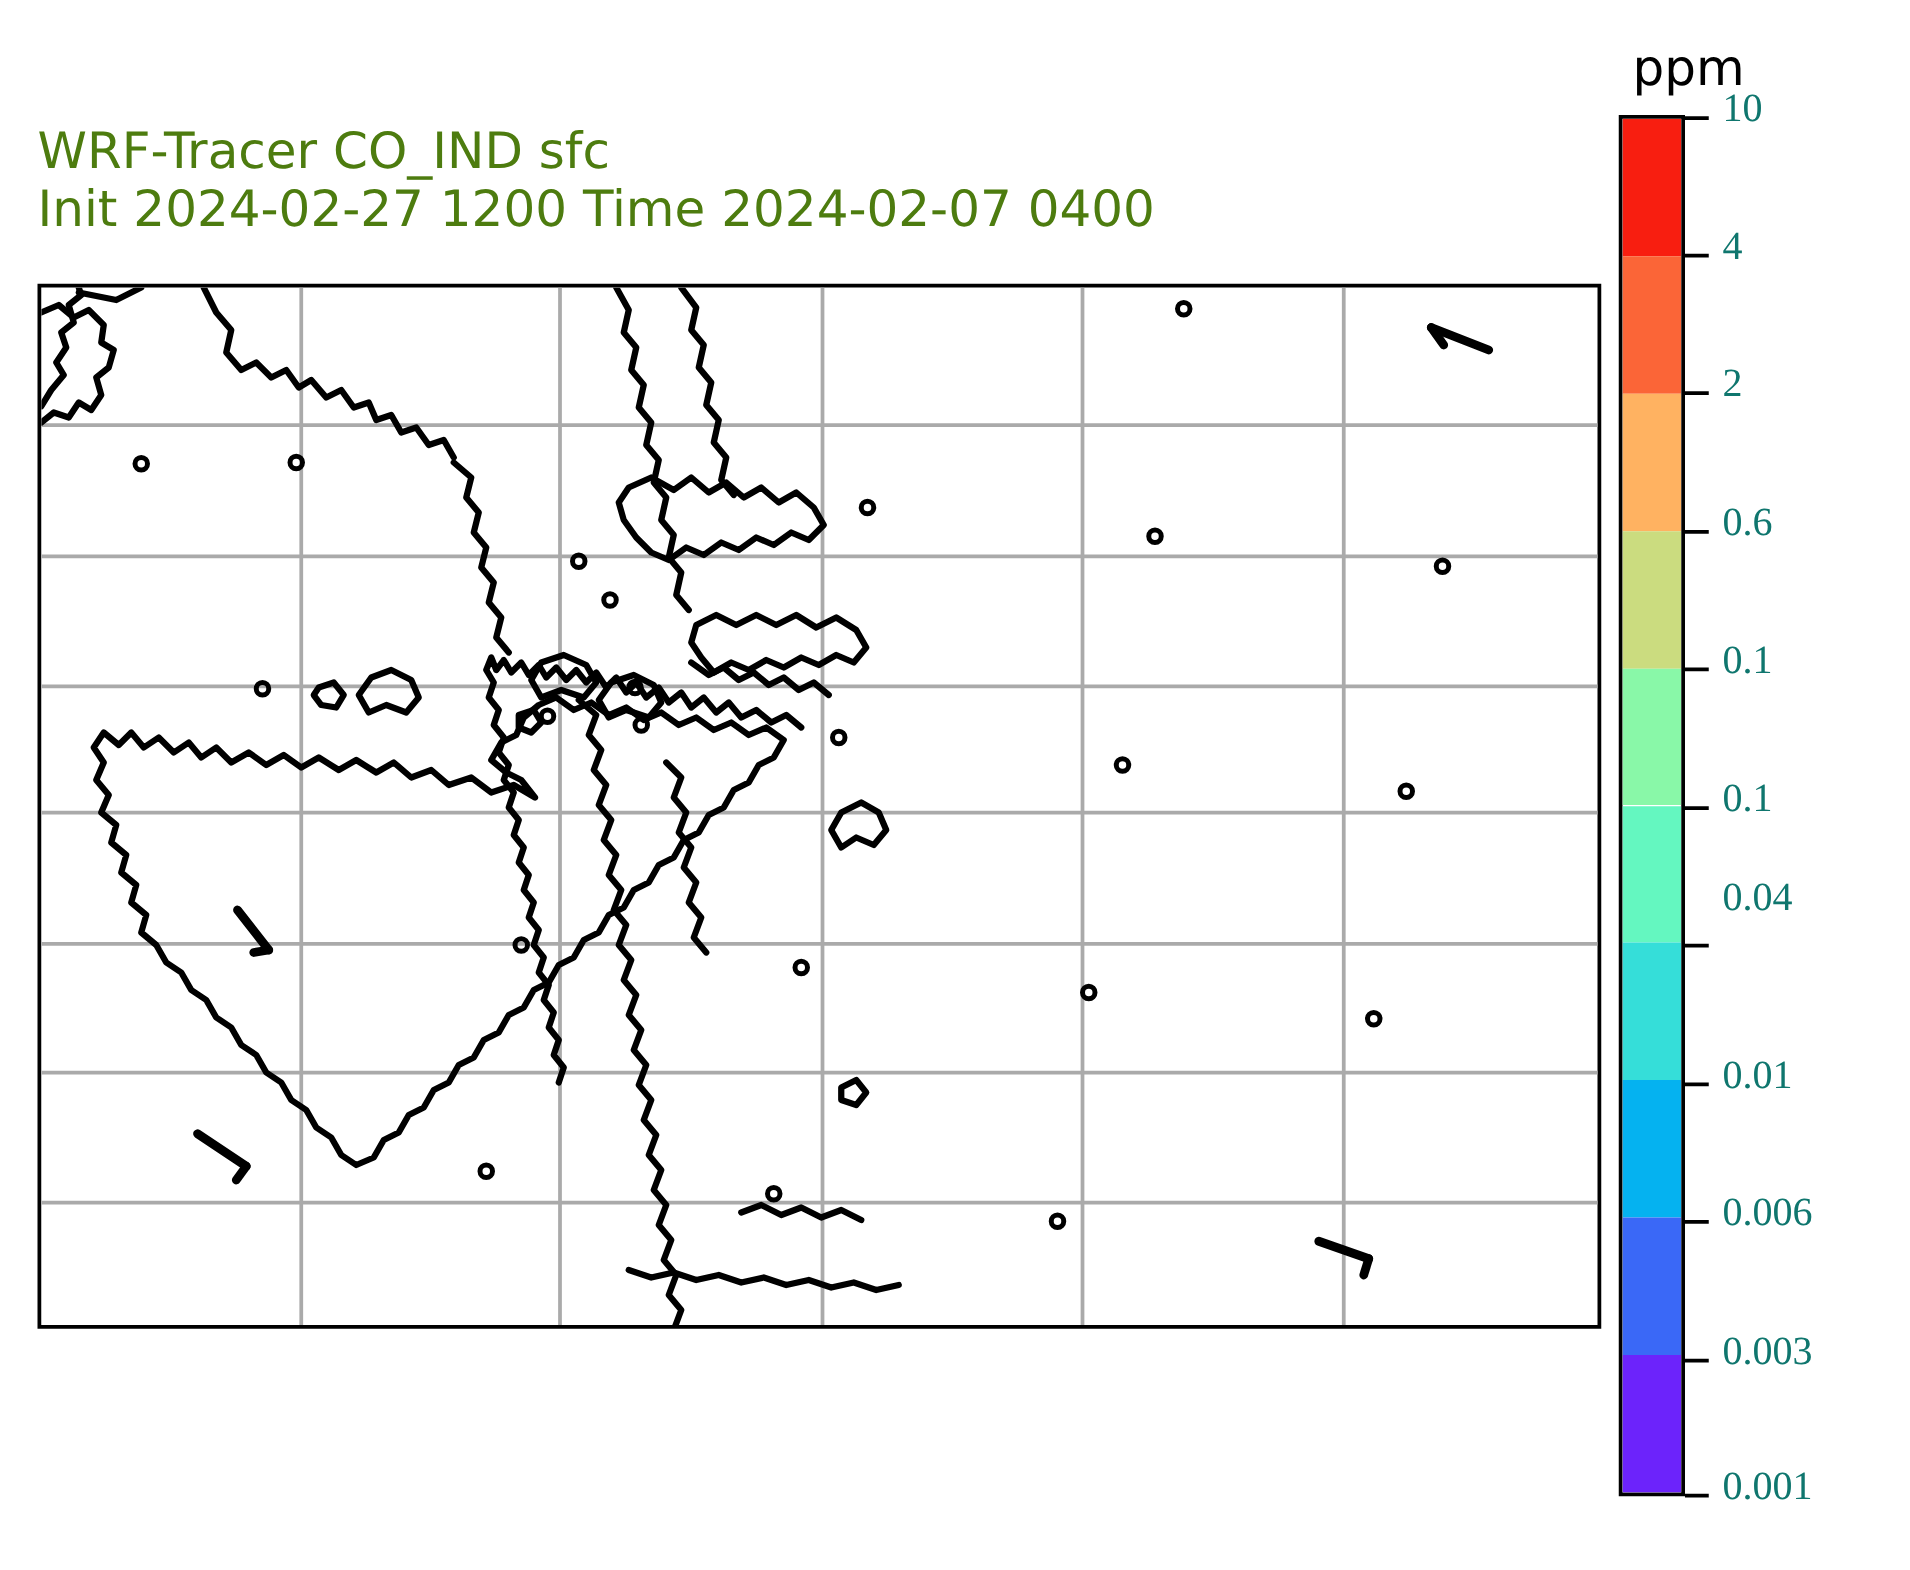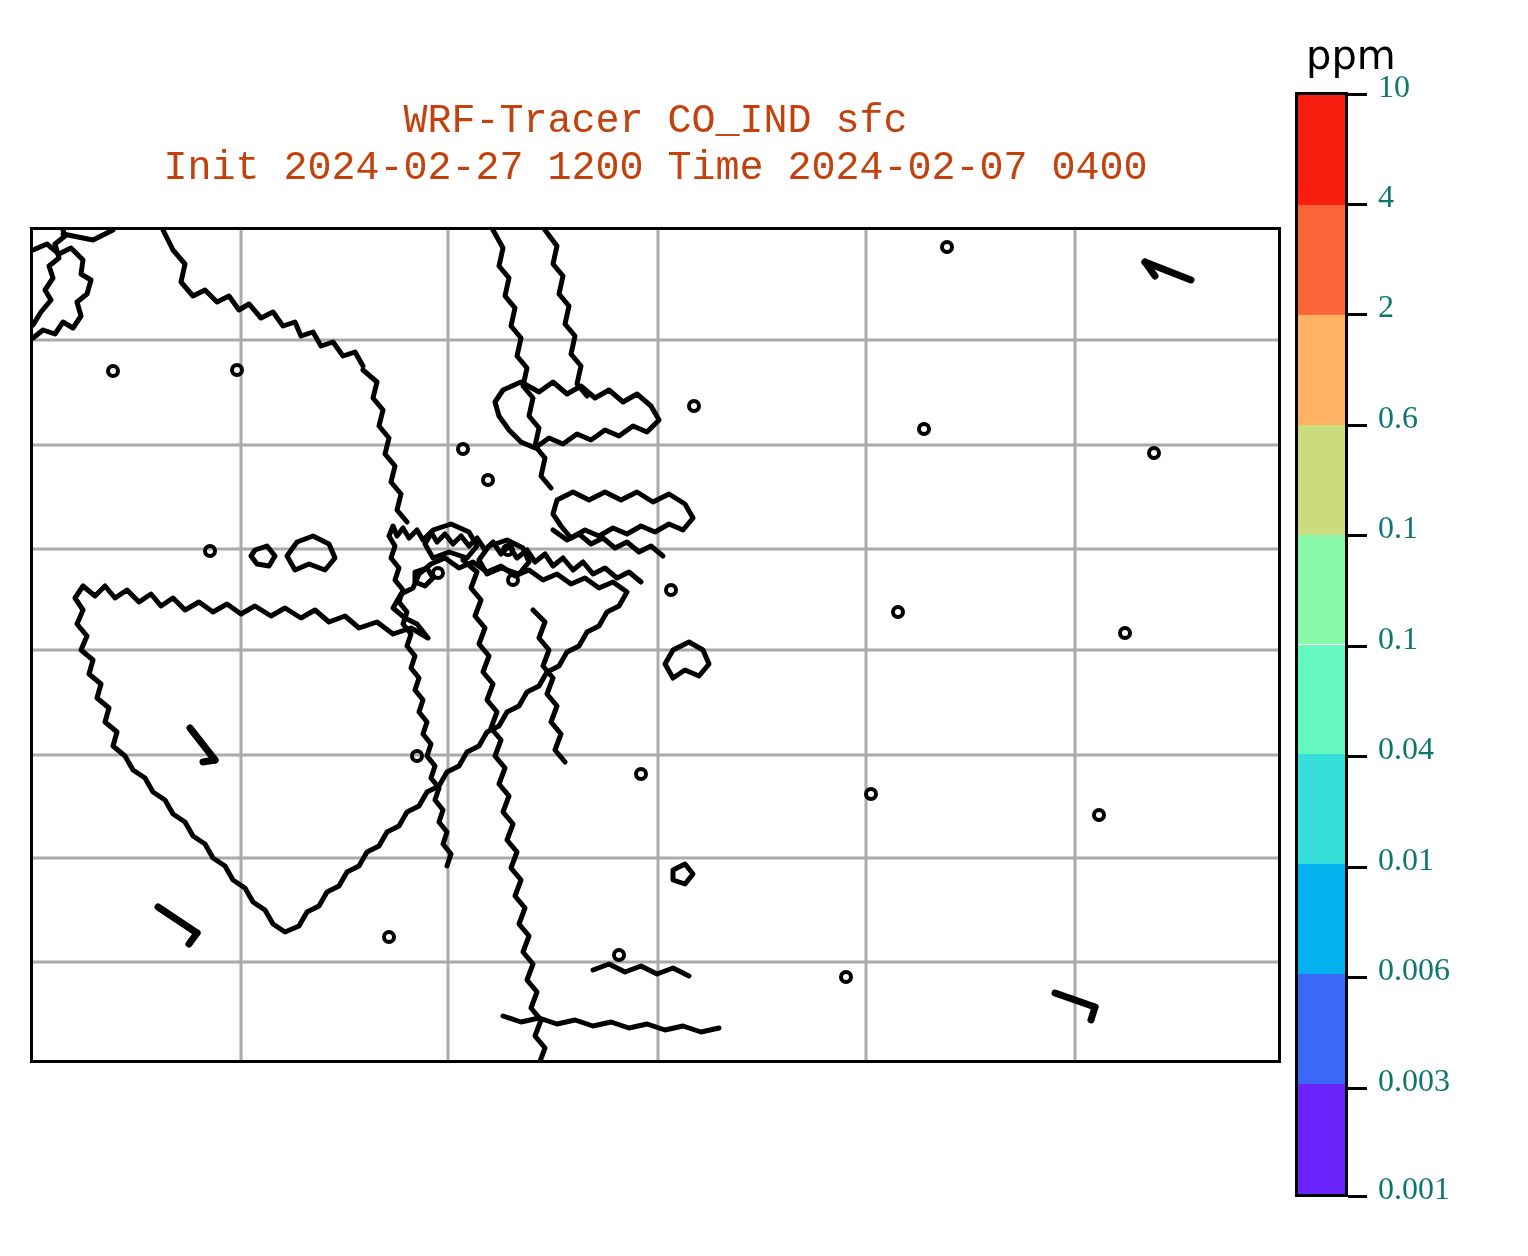--- a/index.html
+++ b/index.html
@@ -22,27 +22,25 @@
     width: 1528px;
     height: 1256px;
   }
 
   
   #title-block {
     position: absolute;
     left: 30px;
     top: 98px;
     width: 1251px;
-    text-align: center;
     line-height: 1.18;
-    color: #c2410c;
+    color: #4d7c0f;
     font-size: 40px;
     letter-spacing: 0px;
     pointer-events: none;
-    font-family: Liberation Mono, monospace;
   }
   #title-block .tline { display: block; white-space: pre; }
 
   
   #map-axes {
     position: absolute;
     left: 30px;
     top: 227px;
     width: 1251px;
     height: 836px;
@@ -290,19 +288,19 @@
   <div class="cbar-tick" style="top:976px;"></div>
   <div class="cbar-tick" style="top:1087px;"></div>
   <div class="cbar-tick" style="top:1195px;"></div>
 
   <div class="cbar-ticklabel" style="top:70px;">10</div>
   <div class="cbar-ticklabel" style="top:180px;">4</div>
   <div class="cbar-ticklabel" style="top:290px;">2</div>
   <div class="cbar-ticklabel" style="top:401px;">0.6</div>
   <div class="cbar-ticklabel" style="top:511px;">0.1</div>
   <div class="cbar-ticklabel" style="top:622px;">0.1</div>
-  <div class="cbar-ticklabel" style="top:732px;">0.04</div>
+  <div class="cbar-ticklabel" style="top:701px;">0.04</div>
   <div class="cbar-ticklabel" style="top:843px;">0.01</div>
   <div class="cbar-ticklabel" style="top:953px;">0.006</div>
   <div class="cbar-ticklabel" style="top:1064px;">0.003</div>
   <div class="cbar-ticklabel" style="top:1172px;">0.001</div>
 
 </div>
 
 </body></html>

